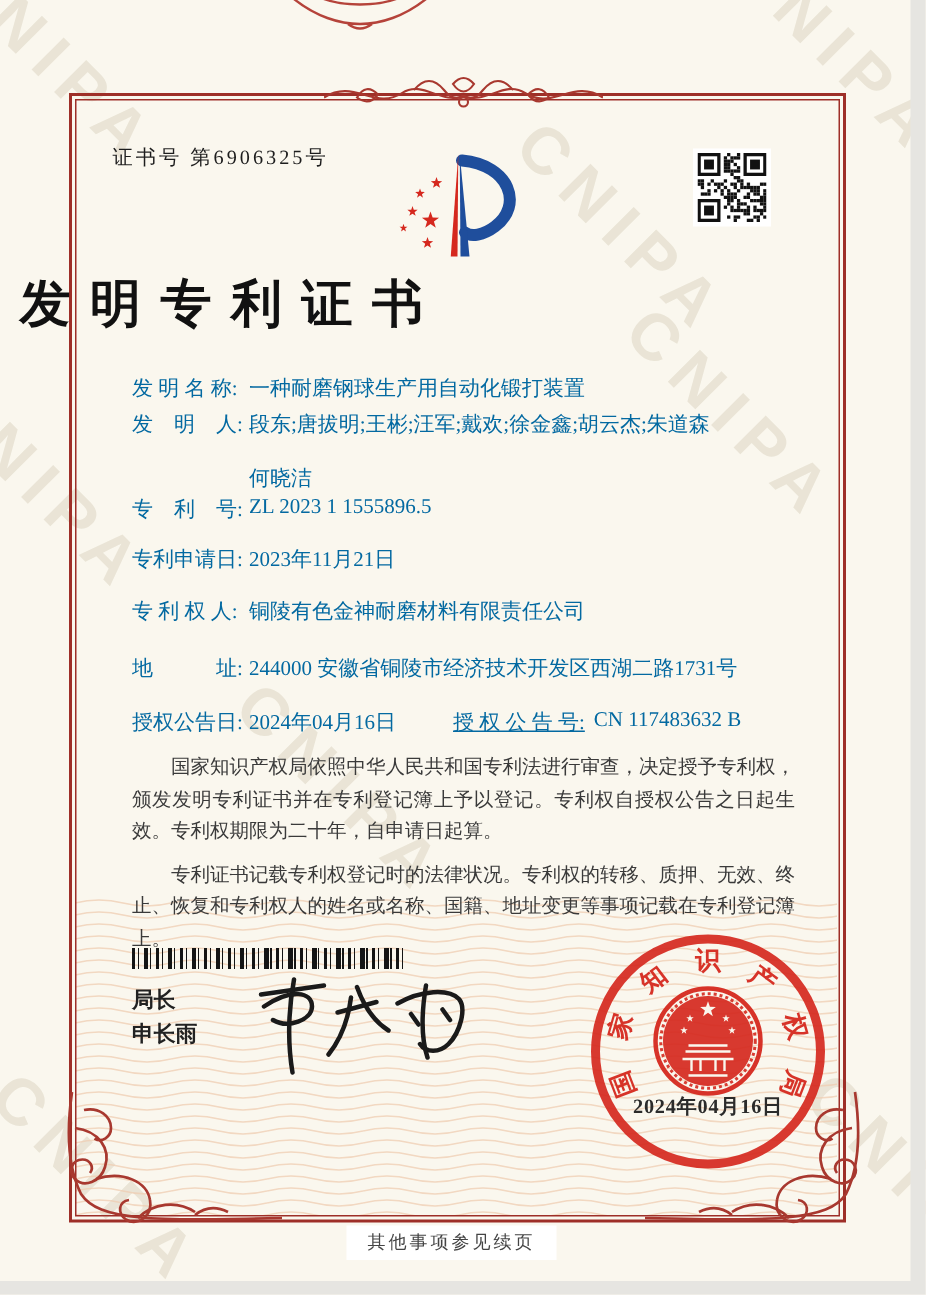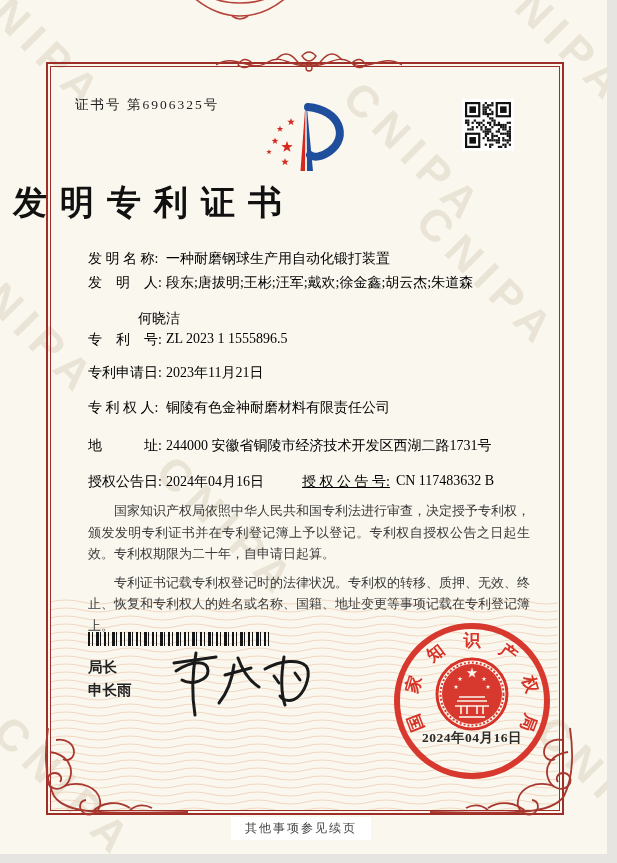--- a/index.html
+++ b/index.html
@@ -30,24 +30,24 @@
 
   .cert-no{position:absolute;left:75px;top:96px;font-size:13.5px;letter-spacing:2px;color:#1d1d1d;}
   .logo{position:absolute;left:252px;top:97px;}
   .qr{position:absolute;left:462px;top:99px;background:#fff;padding:3px;}
 
   .title{
     position:absolute;left:0;top:180px;width:100%;
     font-size:34px;font-weight:bold;letter-spacing:13px;color:#111;text-indent:13px;
   }
 
-  .field{position:absolute;left:88px;font-size:14px;display:flex;color:#000000;}
+  .field{position:absolute;left:88px;font-size:14px;display:flex;color:#0369a1;}
   .field .lbl{width:72px;flex:0 0 72px;white-space:nowrap;}
   .field .val{margin-left:6px;white-space:nowrap;}
-  .field .val2{margin-left:50px;white-space:nowrap;text-align:center;}
+  .field .val2{margin-left:78px;white-space:nowrap;text-align:center;}
   .dual .lbl2{margin-left:38px;white-space:nowrap;text-decoration:underline;}
 
   .paras{position:absolute;left:88px;top:500px;width:442px;}
   .paras p{
     margin:0 0 7px 0;font-size:13px;line-height:21.5px;text-indent:2em;
     color:#3a3a3a;text-align:justify;
   }
 
   .barcode{
     position:absolute;left:88px;top:632px;width:183px;height:14px;

